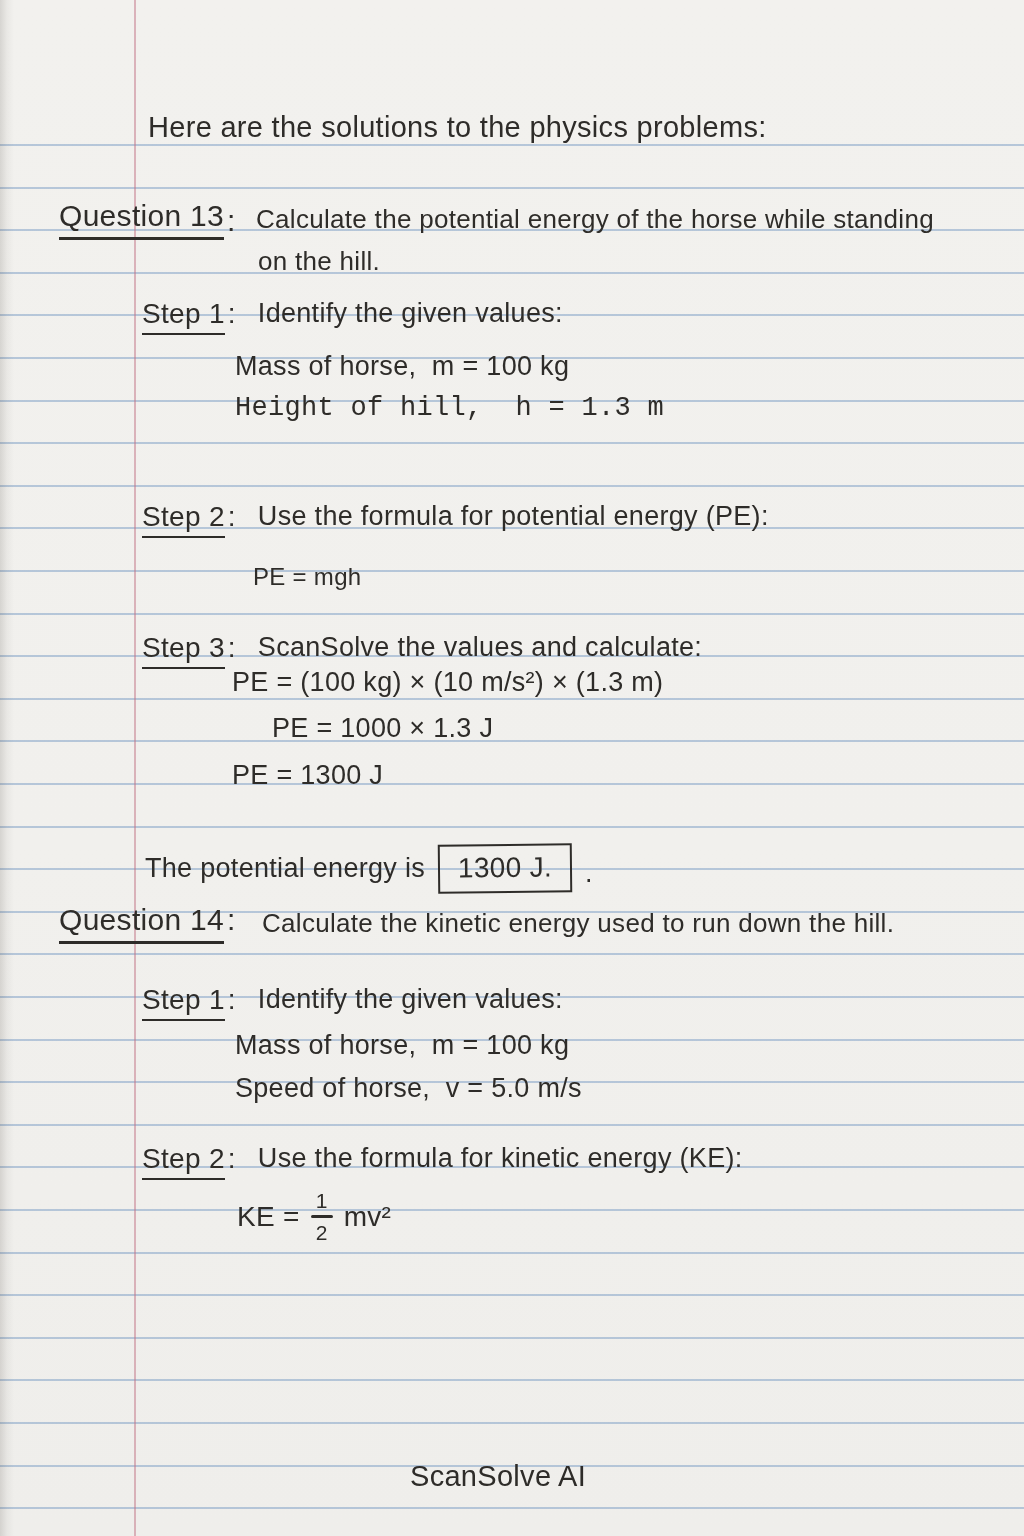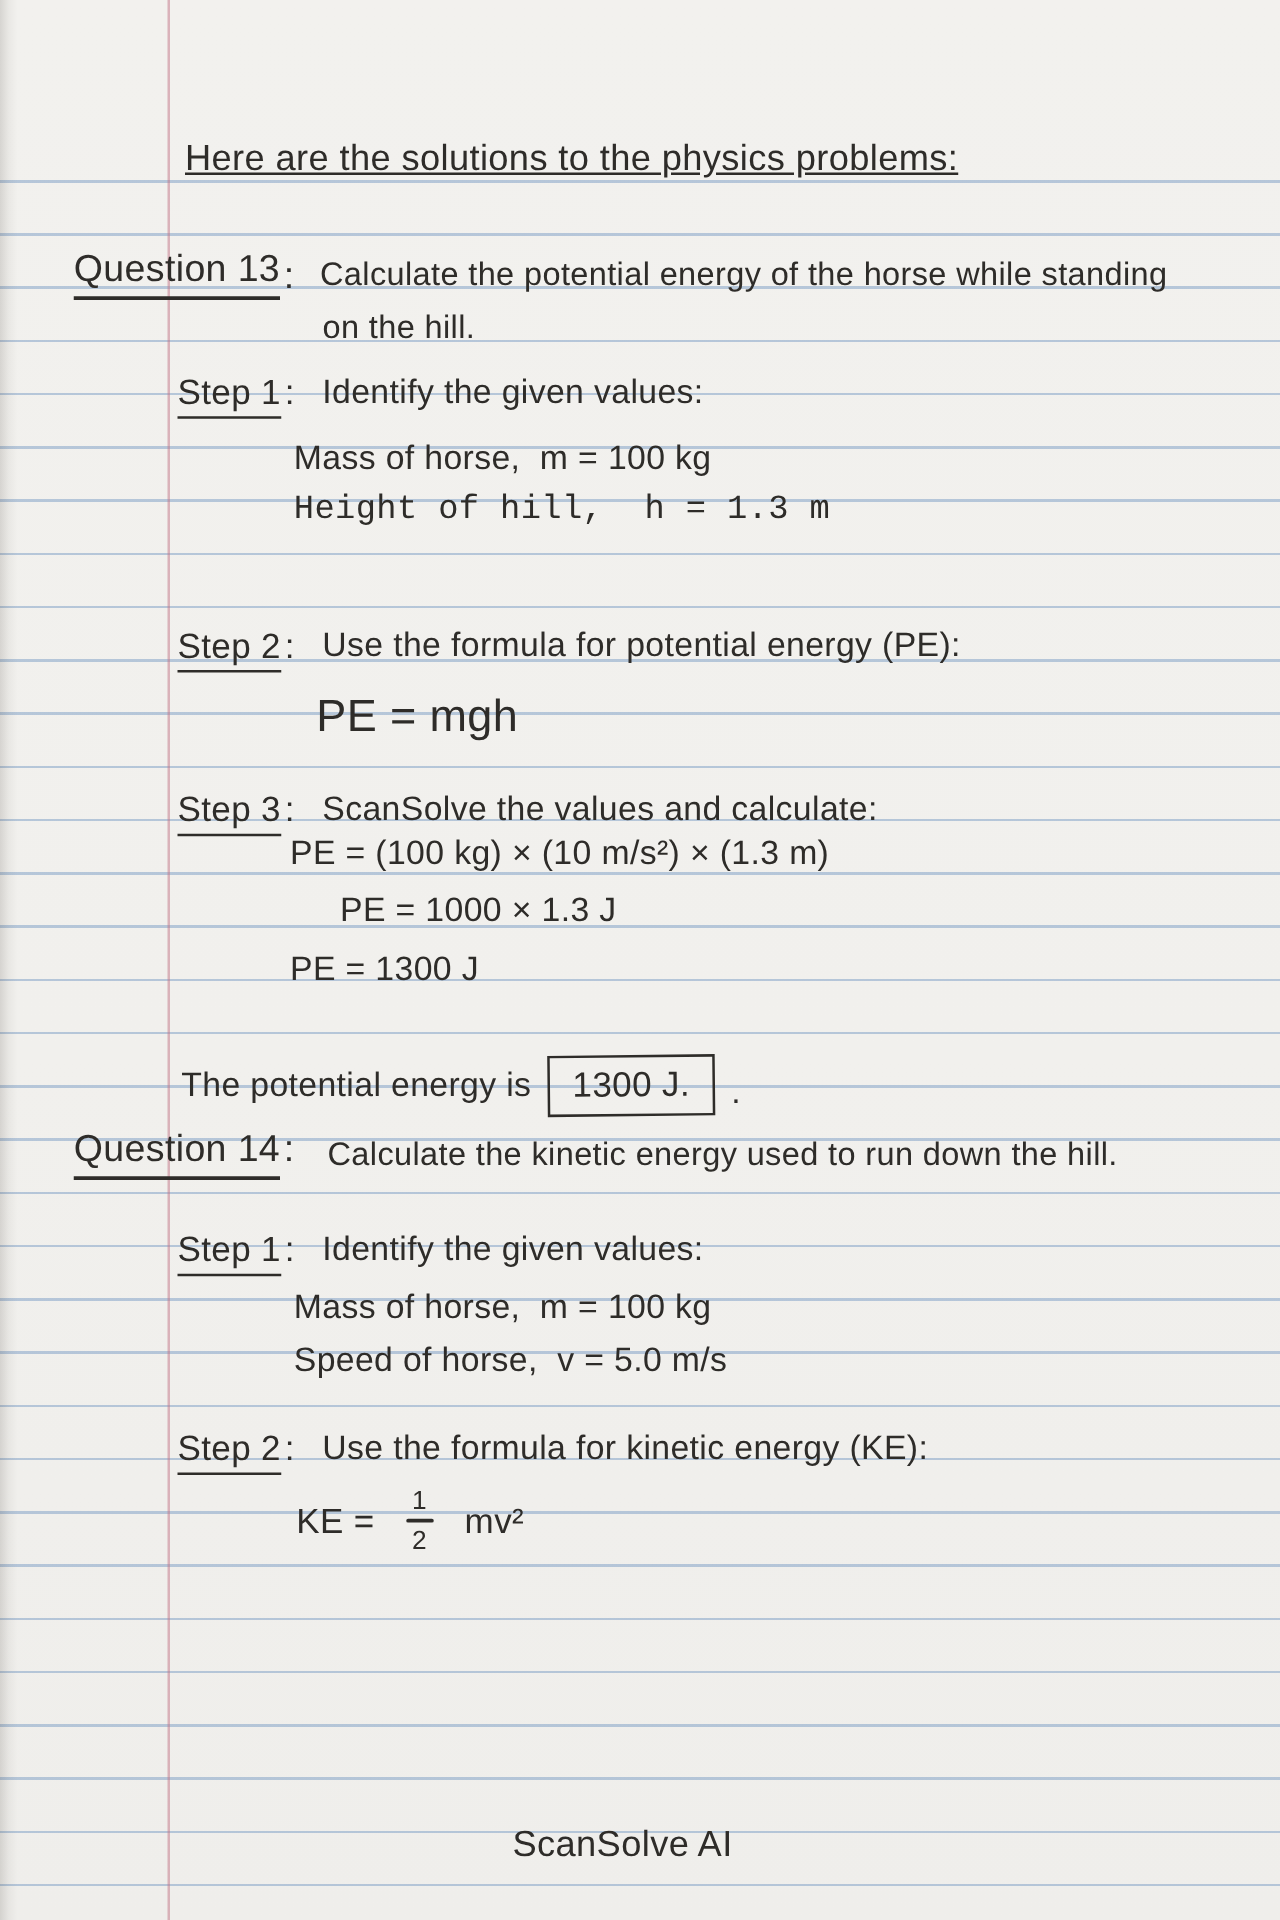--- a/index.html
+++ b/index.html
@@ -41,44 +41,44 @@
     letter-spacing: 0.3px;
   }
   .row { display: flex; align-items: flex-start; }
   .q-label { font-size: 30px; border-bottom: 3px solid #2e2c29; padding-bottom: 2px; }
   .q-colon { font-size: 30px; margin-left: 3px; }
   .s-label { font-size: 28px; border-bottom: 2.5px solid #2e2c29; padding-bottom: 2px; }
   .s-colon { font-size: 28px; margin-left: 3px; }
   .s-heading { font-size: 27px; margin-left: 22px; padding-top: 1px; }
   .body27 { font-size: 27px; }
   .body26 { font-size: 26px; }
-  .formula28 { font-size: 36px; }
+  .formula28 { font-size: 24px; margin-top: 12px; }
   .conclusion-row { display: flex; align-items: center; gap: 13px; }
   .answer-box {
     display: inline-block;
     border: 2.5px solid #2e2c29;
     padding: 4px 18px 6px 18px;
     font-size: 28px;
     transform: rotate(-0.6deg);
     background: rgba(255,255,255,0.0);
   }
   .suffix { align-self: flex-end; margin-bottom: 2px; font-size: 27px; }
-  .ke-row { display: flex; align-items: center; gap: 25px; font-size: 28px; }
+  .ke-row { display: flex; align-items: center; gap: 11px; font-size: 28px; }
   .frac { display: inline-flex; flex-direction: column; align-items: center; line-height: 1; font-size: 21px; }
   .frac-bar { width: 22px; height: 2.5px; background: #2e2c29; margin: 4px 0; border-radius: 2px; }
 </style>
 </head>
 <body>
 
 <div class="paper">
   <div class="rules"></div>
   <div class="margin-line"></div>
   <div class="edge-shade"></div>
 
-  <div class="hw" style="left:148px; top:109px; font-size:29px;text-decoration:underline;">Here are the solutions to the physics problems:</div>
+  <div class="hw" style="left:148px; top:109px; font-size:29px;">Here are the solutions to the physics problems:</div>
 
   <div class="hw row" style="left:59px; top:197px;align-items:flex-end;">
     <span class="q-label">Question 13</span><span class="q-colon">:</span>
   </div>
   <div class="hw body26" style="left:256px; top:203px;">Calculate the potential energy of the horse while standing</div>
   <div class="hw body26" style="left:258px; top:245px;">on the hill.</div>
 
   <div class="hw row" style="left:142px; top:296px;">
     <span class="s-label">Step 1</span><span class="s-colon">:</span>
     <span class="s-heading">Identify the given values:</span>

